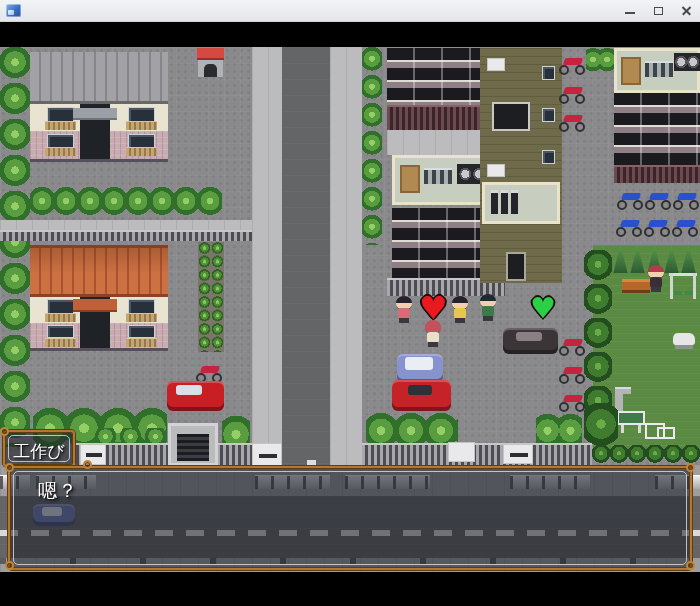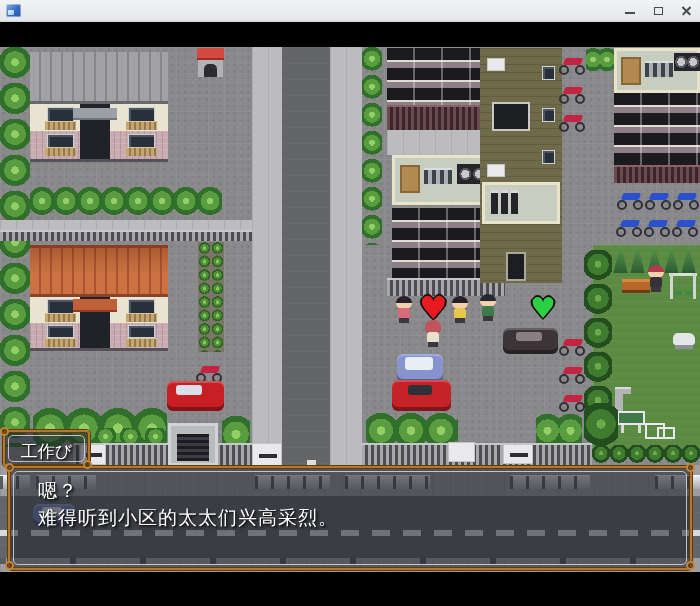--- a/index.html
+++ b/index.html
@@ -426,30 +426,29 @@
     <div class="abs rail" style="left:655px;top:428px;width:45px;height:14px;"></div>
     <div class="abs asphalt" style="left:0;top:449px;width:700px;height:62px;"></div>
     <div class="abs dashes" style="left:0;top:483px;width:700px;height:6px;"></div>
     <div class="car" style="left:33px;top:457px;width:42px;height:22px;background:#6e7cba;">
       <div class="glass" style="left:9px;top:3px;width:20px;height:9px;background:#dde2ee;"></div>
     </div>
     <div class="abs hsidewalk" style="left:0;top:511px;width:700px;height:14px;"></div>
     <div class="abs postrow" style="left:0;top:511px;width:700px;height:6px;"></div>
   </div>
 
-  <div class="abs msgbox" style="left:3px;top:430px;width:87px;height:37px;">
+  <div class="abs msgbox" style="left:3px;top:430px;width:72px;height:37px;">
     <div class="inner"></div>
     <div class="mtext namebox-label">工作び</div>
   </div>
   <div class="orn" style="left:0;top:427px;"></div>
   <div class="orn" style="left:83px;top:460px;"></div>
 
   <div class="abs msgbox" style="left:8px;top:466px;width:684px;height:104px;">
     <div class="inner"></div>
     <div class="mtext dlg-line" style="top:10px;">嗯？</div>
-    <div class="mtext dlg-line" style="top:37px;">难得听到小区的太太们兴高采烈。</div>
   </div>
   <div class="orn" style="left:5px;top:463px;"></div>
   <div class="orn" style="left:686px;top:463px;"></div>
   <div class="orn" style="left:5px;top:561px;"></div>
   <div class="orn" style="left:686px;top:561px;"></div>
 
 </div>
 
 </body></html>

